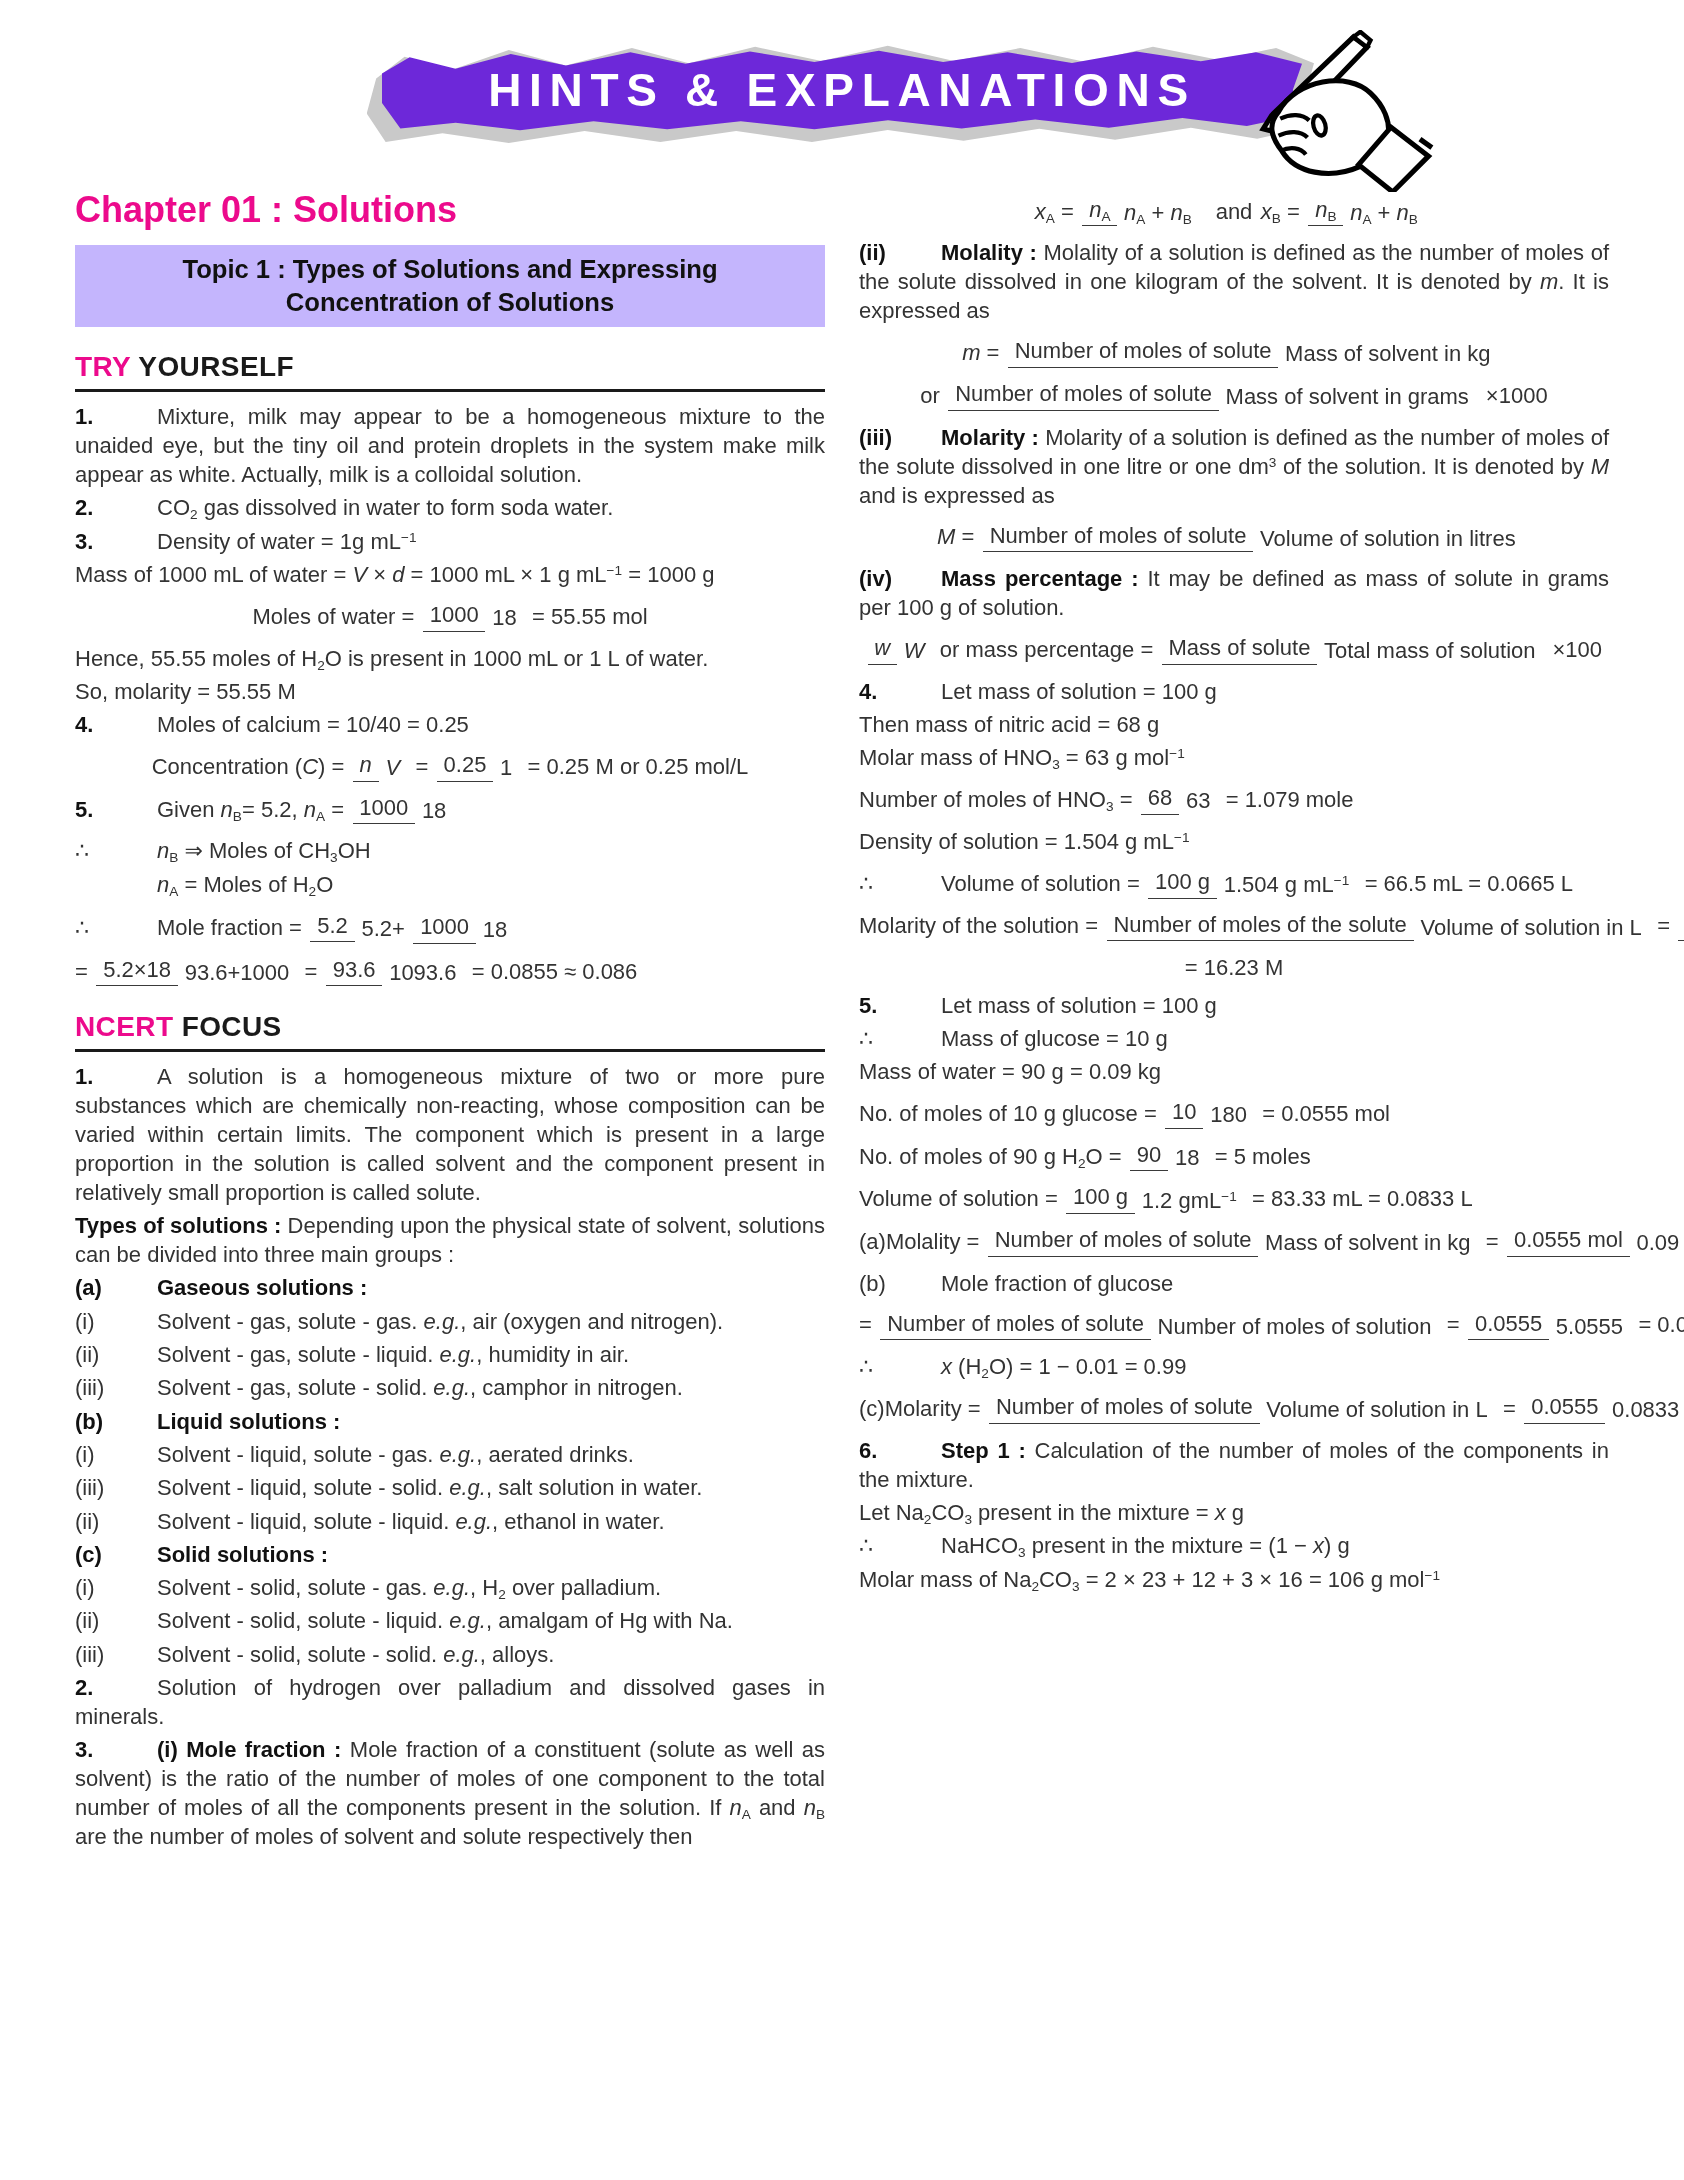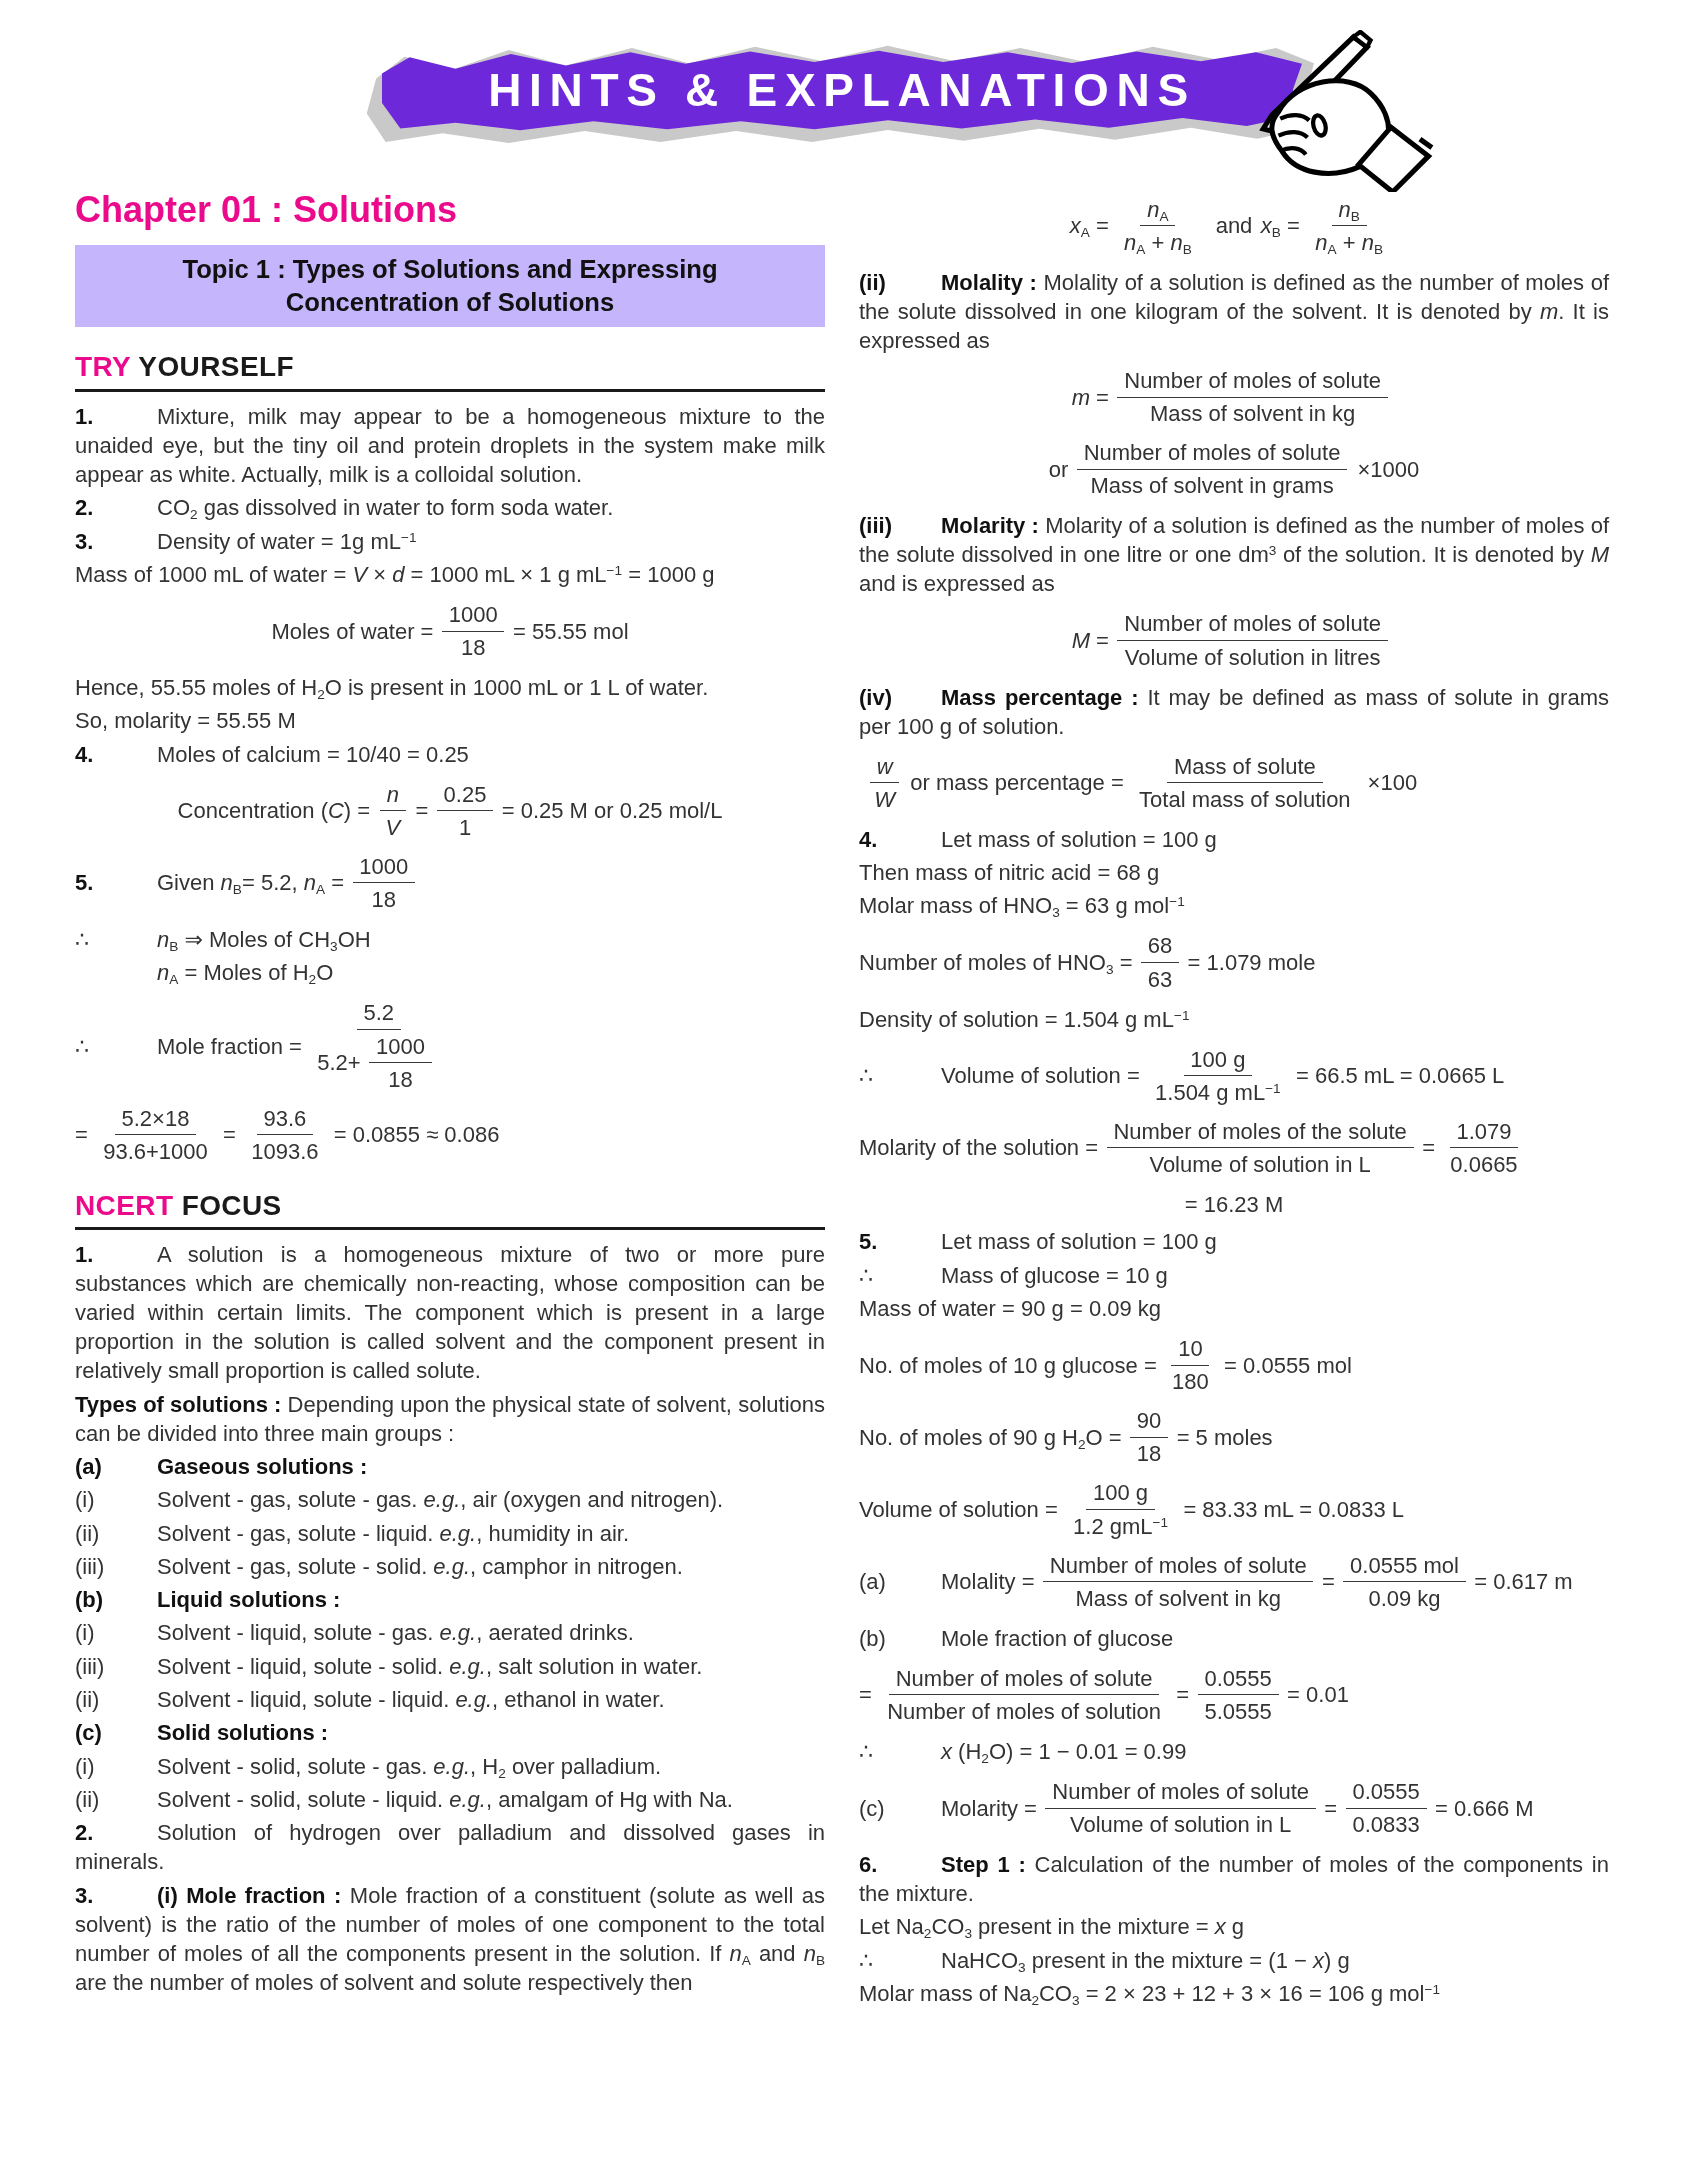--- a/index.html
+++ b/index.html
@@ -36,21 +36,21 @@
   .no.plain{font-weight:400;color:#333;}
   .sym{display:inline-block;width:82px;}
   .indent1{margin-left:82px;}
   .ml240{margin-left:204px;}
   .ml300{margin-left:256px;}
 
   .eq{display:flex;align-items:center;margin:12px 0;flex-wrap:nowrap;}
   .eq.center{justify-content:center;}
   .eq>span{white-space:nowrap;}
   .eq .gap{margin:0 8.5px;}
-  .frac{display:inline-flex;flex-direction:column;align-items:center;vertical-align:middle;
+  .frac{display:inline-flex;flex-direction:row;align-items:center;vertical-align:middle;
         margin:0 8.5px;line-height:27px;text-align:center;}
   .frac .num{padding:0 6.8px 2.6px;border-bottom:1.7px solid #3a3a3a;}
   .frac .den{padding:2.6px 6.8px 0;}
   .frac .den.denrow{display:flex;align-items:center;}
   .suffix{margin-left:1.7px;}
   .centertext{text-align:center;margin:8.5px 0;}
 </style>
 </head>
 <body>
 
@@ -171,20 +171,21 @@
     <p class="para"><span class="no plain">(iii)</span><span>Solvent - gas, solute - solid. <i>e.g.</i>, camphor in nitrogen.</span></p>
 
     <p class="para"><b class="no">(b)</b><span><b>Liquid solutions :</b></span></p>
     <p class="para"><span class="no plain">(i)</span><span>Solvent - liquid, solute - gas. <i>e.g.</i>, aerated drinks.</span></p>
     <p class="para"><span class="no plain">(iii)</span><span>Solvent - liquid, solute - solid. <i>e.g.</i>, salt solution in water.</span></p>
     <p class="para"><span class="no plain">(ii)</span><span>Solvent - liquid, solute - liquid. <i>e.g.</i>, ethanol in water.</span></p>
 
     <p class="para"><b class="no">(c)</b><span><b>Solid solutions :</b></span></p>
     <p class="para"><span class="no plain">(i)</span><span>Solvent - solid, solute - gas. <i>e.g.</i>, H<sub>2</sub> over palladium.</span></p>
     <p class="para"><span class="no plain">(ii)</span><span>Solvent - solid, solute - liquid. <i>e.g.</i>, amalgam of Hg with Na.</span></p>
+    <p class="para"><span class="no plain">(iii)</span><span>Solvent - solid, solute - solid. <i>e.g.</i>, alloys.</span></p>
 
     <p class="para"><b class="no">2.</b><span>Solution of hydrogen over palladium and dissolved gases in minerals.</span></p>
     <p class="para"><b class="no">3.</b><span><b>(i) Mole fraction :</b> Mole fraction of a constituent (solute as well as solvent) is the ratio of the number of moles of one component to the total number of moles of  all the components present in the solution. If <i>n</i><sub>A</sub> and <i>n</i><sub>B</sub> are the number of  moles of solvent and solute respectively then</span></p>
   </div>
 
   <div class="col">
 
     <div class="eq center">
       <span><i>x</i><sub>A</sub> =</span>
       <span class="frac">

